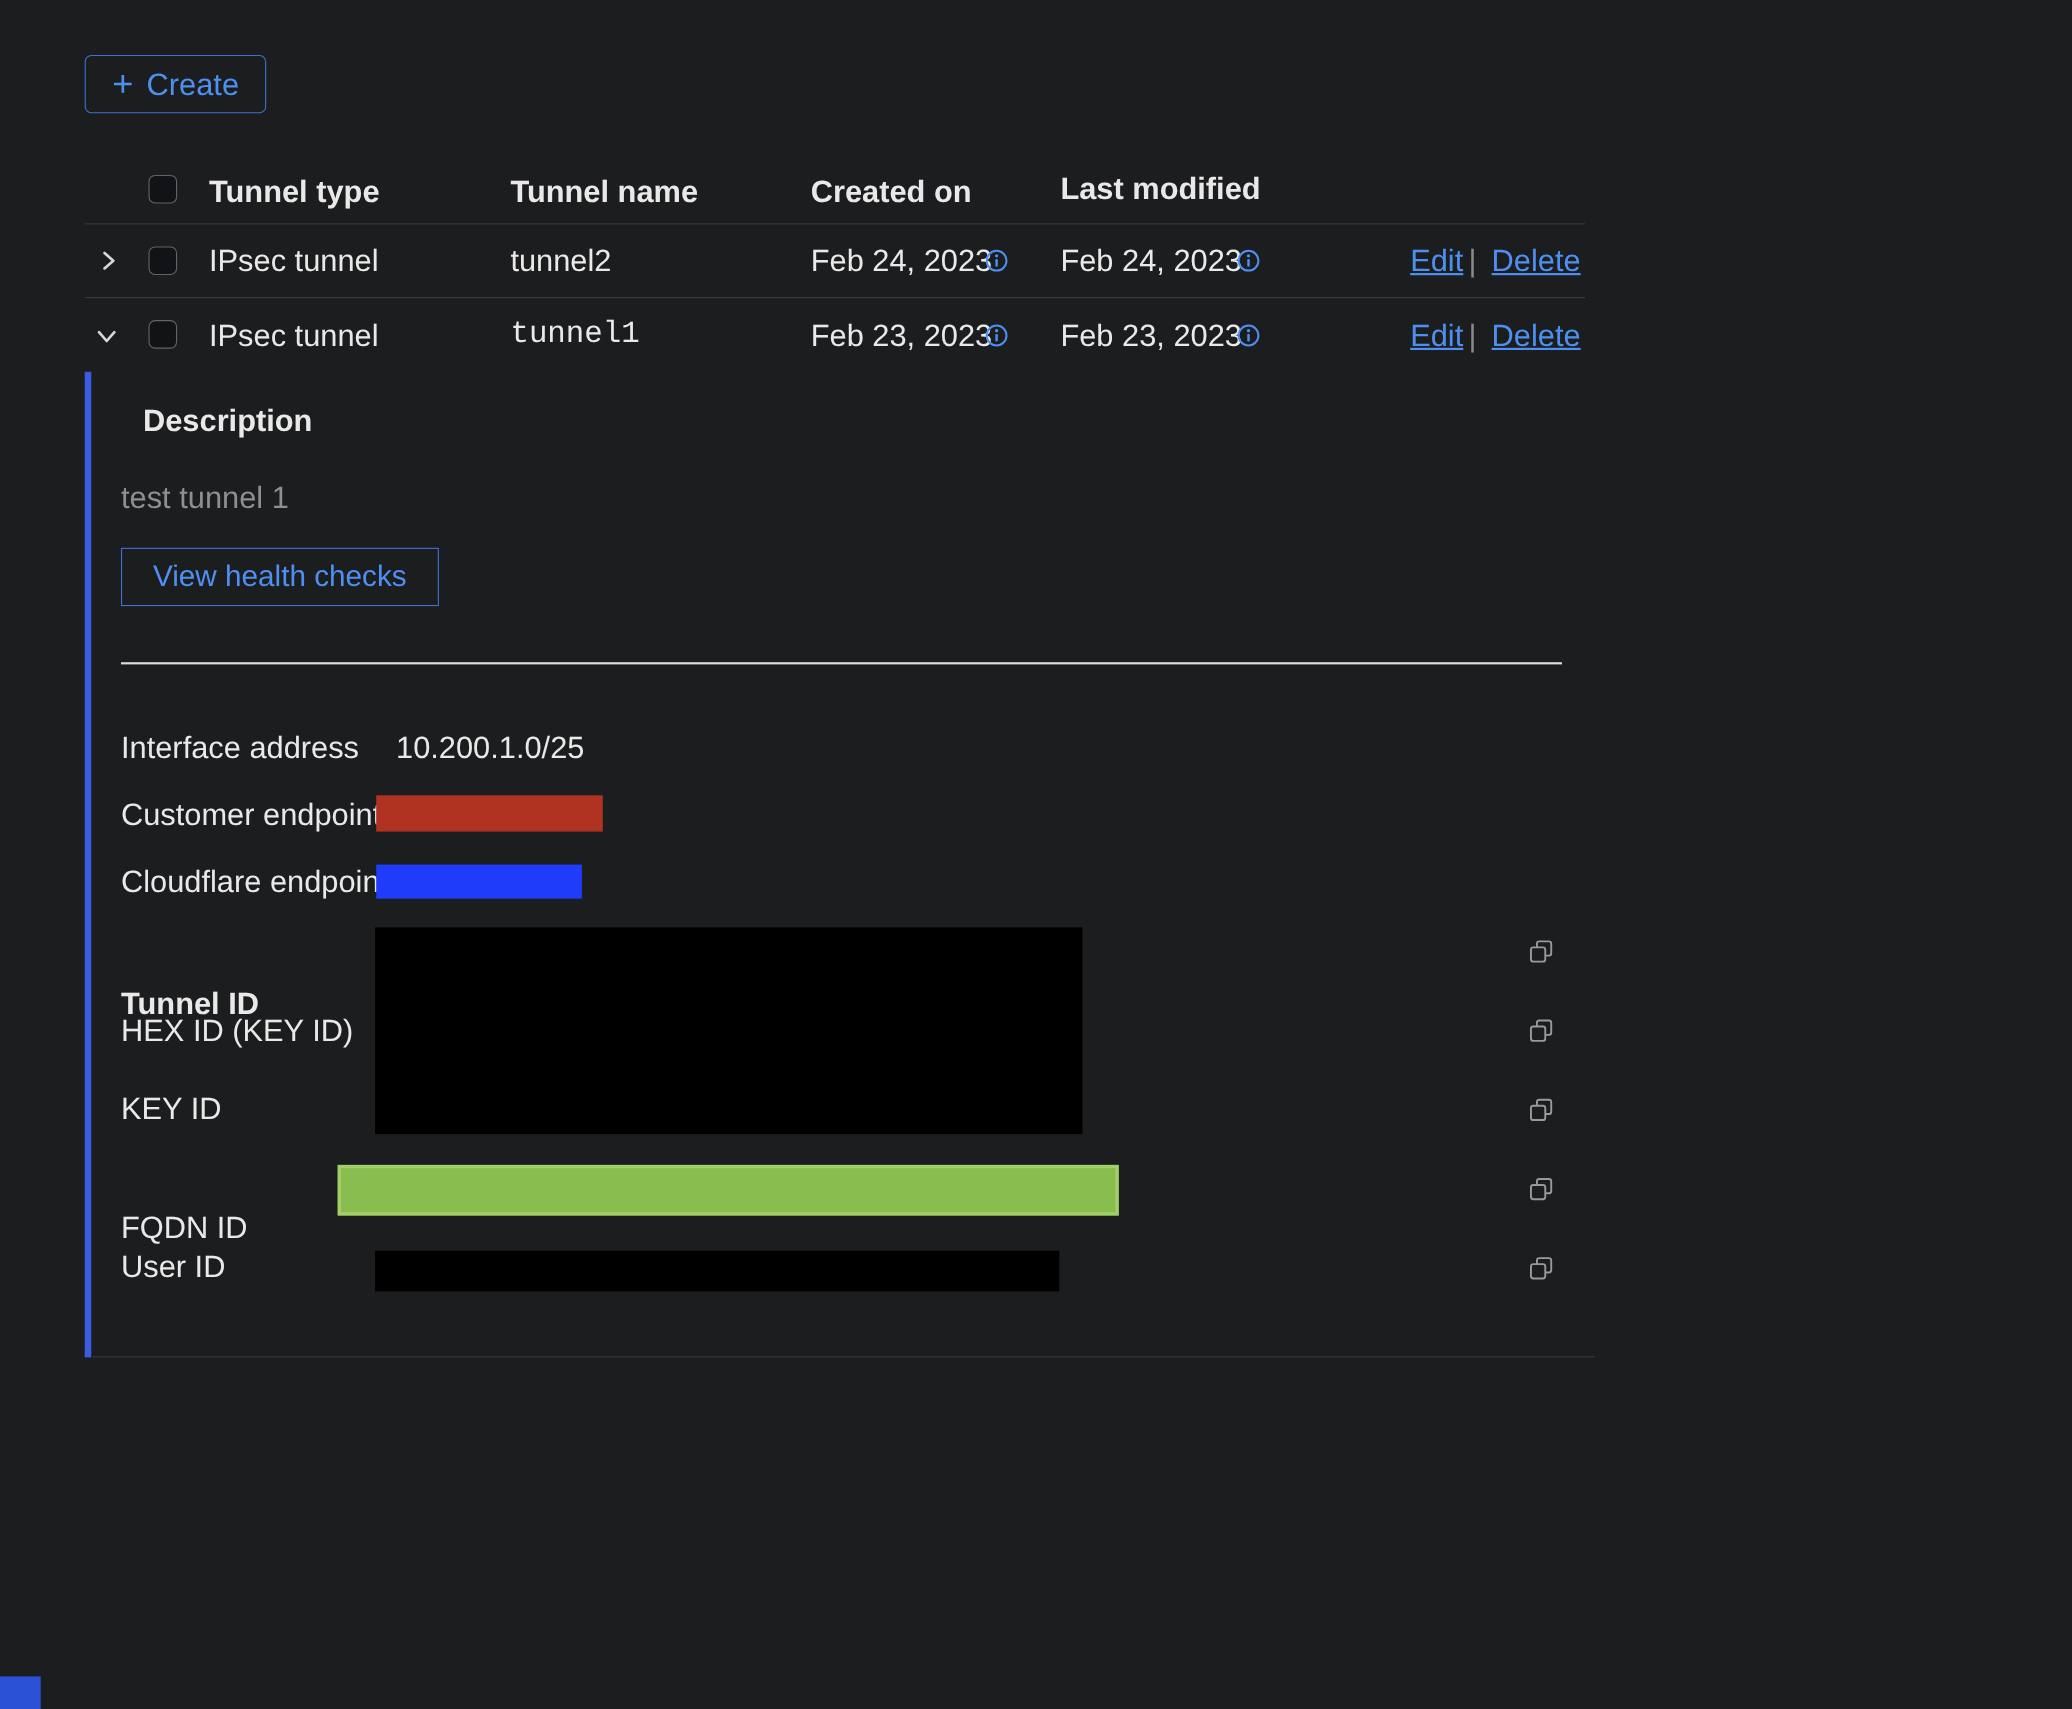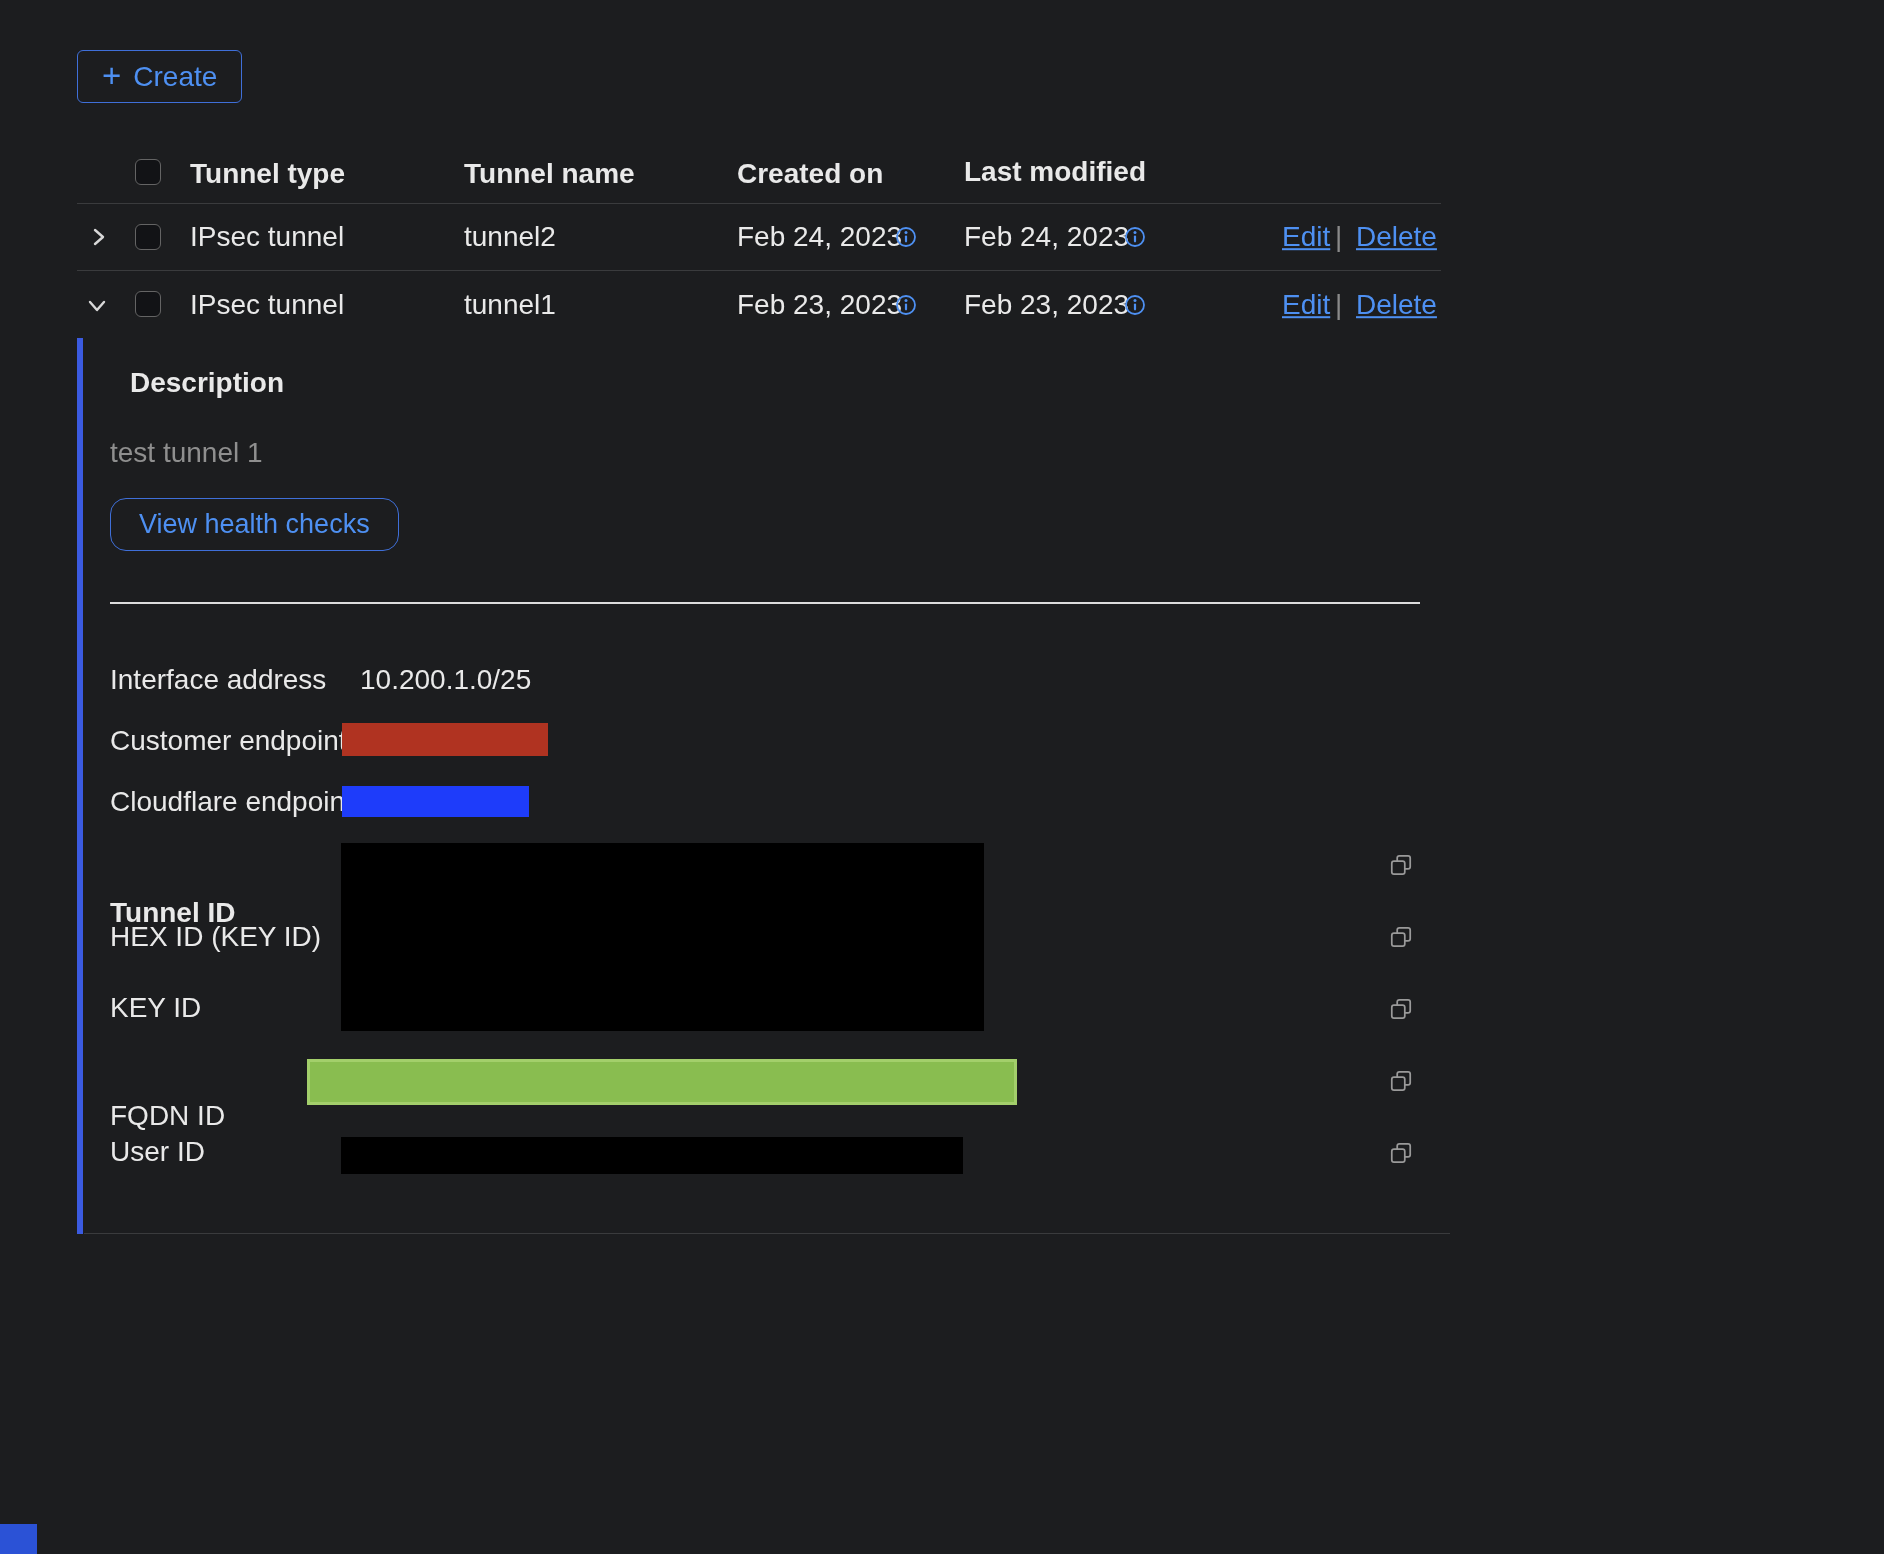--- a/index.html
+++ b/index.html
@@ -37,21 +37,21 @@
   }
 
   .hline { position:absolute; height:1px; background:#3a3b3d; }
   .hline-bright { position:absolute; height:2px; background:#dcdcdc; }
 
   .expand-bar { position:absolute; width:6px; background:#3b5be0; }
 
   .outline-btn {
     position:absolute;
     background:transparent;
-    border:1px solid #3f6fd8; border-radius:16px;
+    border:1px solid #3f6fd8; border-radius:0;
     color:#4e90f2; font-family:inherit; font-size:27px;
     padding:0 28px; height:53px; cursor:pointer;
   }
 
   .redact { position:absolute; }
   .redact.red   { background:#b03321; }
   .redact.blue  { background:#1e3cfa; }
   .redact.black { background:#000000; }
   .redact.green { background:#89bd50; border:3px solid #a3cf6b; box-sizing:border-box; }
 
@@ -111,21 +111,21 @@
   <div>
     <button class="icon-btn" style="left:85px; top:293px;">
       <span>
         <svg width="24" height="24" viewBox="0 0 24 24">
             <path d="M5 9l7 8 7-8" fill="none" stroke="#d8d8d8" stroke-width="2.4" stroke-linecap="round" stroke-linejoin="round"></path>
           </svg>
       </span>
     </button>
     <span class="checkbox" style="left:135px; top:291px;"></span>
     <span class="t" style="left:190px; top:305px;">IPsec tunnel</span>
-    <span class="t" style="left:464px; top:305px;">tunnel1</span>
+    <span class="t" style="left:464px; top:305px;font-family:Liberation Mono, monospace;">tunnel1</span>
     <span class="t" style="left:737px; top:305px;">Feb 23, 2023</span>
     <span class="abs" style="left:895px; top:294px;">
       <svg width="22" height="22" viewBox="0 0 22 22">
           <circle cx="11" cy="11" r="9" fill="none" stroke="#4e90f2" stroke-width="1.8"></circle>
           <circle cx="11" cy="6.6" r="1.5" fill="#4e90f2"></circle>
           <rect x="9.9" y="9.4" width="2.2" height="7" rx="1.1" fill="#4e90f2"></rect>
         </svg>
     </span>
     <span class="t" style="left:964px; top:305px;">Feb 23, 2023</span>
     <span class="abs" style="left:1124px; top:294px;">

